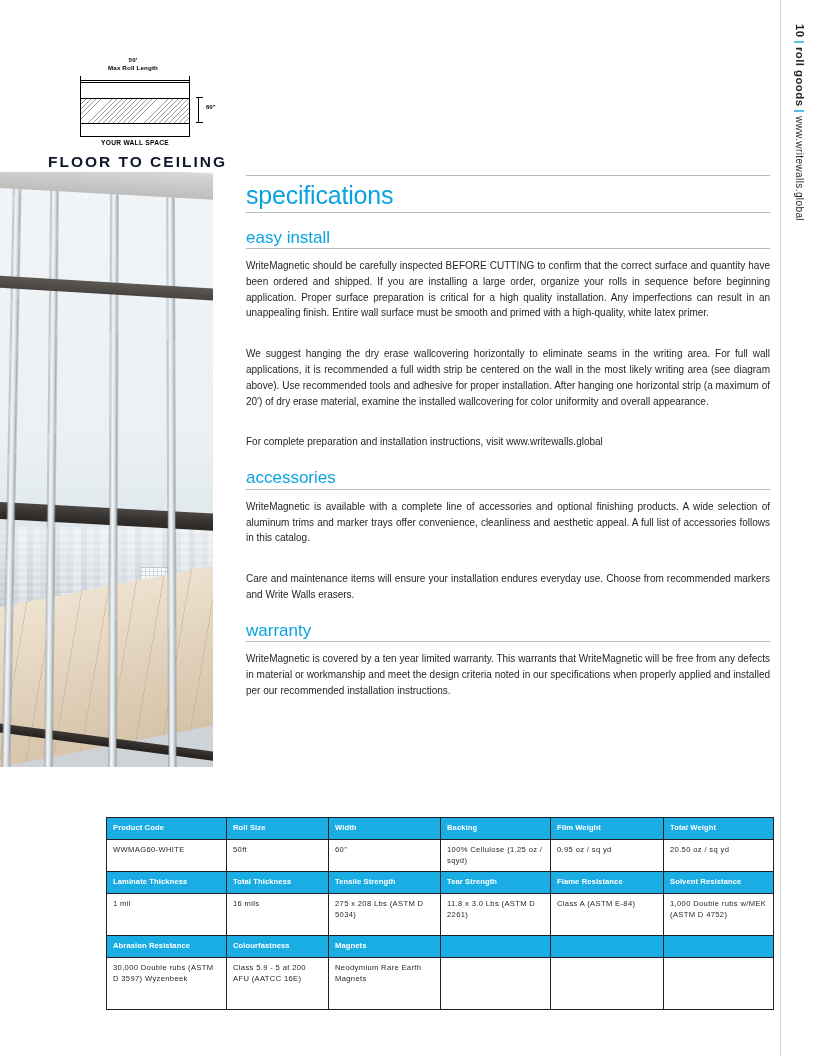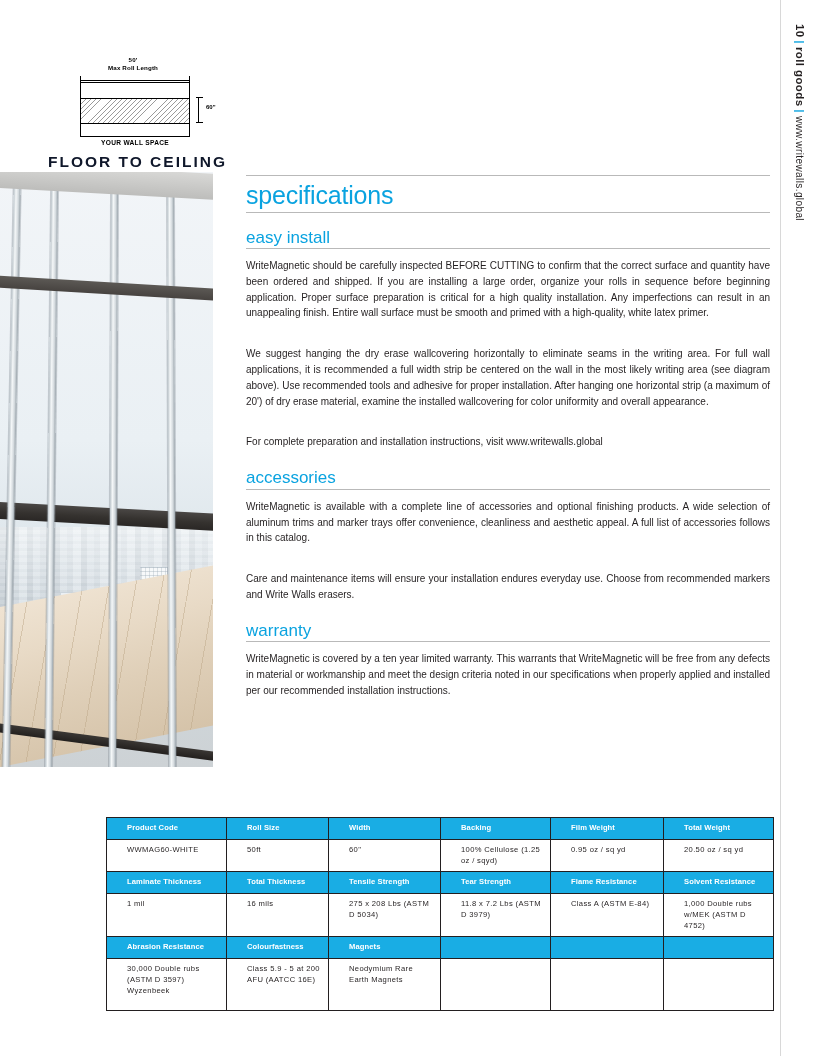--- a/index.html
+++ b/index.html
@@ -251,21 +251,21 @@
   #spec-table {
     position: absolute;
     left: 106px; top: 817px;
     width: 667px;
     border-collapse: collapse;
     table-layout: fixed;
   }
   #spec-table td {
     border: 1px solid #231f20;
     vertical-align: top;
-    padding: 4px 6px 5px 20px;
+    padding: 4px 6px 5px 6px;
     font-size: 7.6px;
     line-height: 1.45;
     color: #231f20;
     letter-spacing: 0.35px;
   }
   #spec-table td.hdr {
     background: #19ade4;
     color: #ffffff;
     font-weight: bold;
     font-family: "Liberation Sans", sans-serif;
@@ -380,21 +380,21 @@
         <td class="hdr">Total Thickness</td>
         <td class="hdr">Tensile Strength</td>
         <td class="hdr">Tear Strength</td>
         <td class="hdr">Flame Resistance</td>
         <td class="hdr">Solvent Resistance</td>
       </tr>
       <tr class="data-row-tall">
         <td>1 mil</td>
         <td>16 mils</td>
         <td>275 x 208 Lbs (ASTM D 5034)</td>
-        <td>11.8 x 7.2 Lbs (ASTM D 3979)</td>
+        <td>11.8 x 3.0 Lbs (ASTM D 2261)</td>
         <td>Class A (ASTM E-84)</td>
         <td>1,000 Double rubs w/MEK (ASTM D 4752)</td>
       </tr>
 
       <tr class="hdr-row">
         <td class="hdr">Abrasion Resistance</td>
         <td class="hdr">Colourfastness</td>
         <td class="hdr">Magnets</td>
         <td class="hdr"></td>
         <td class="hdr"></td>

